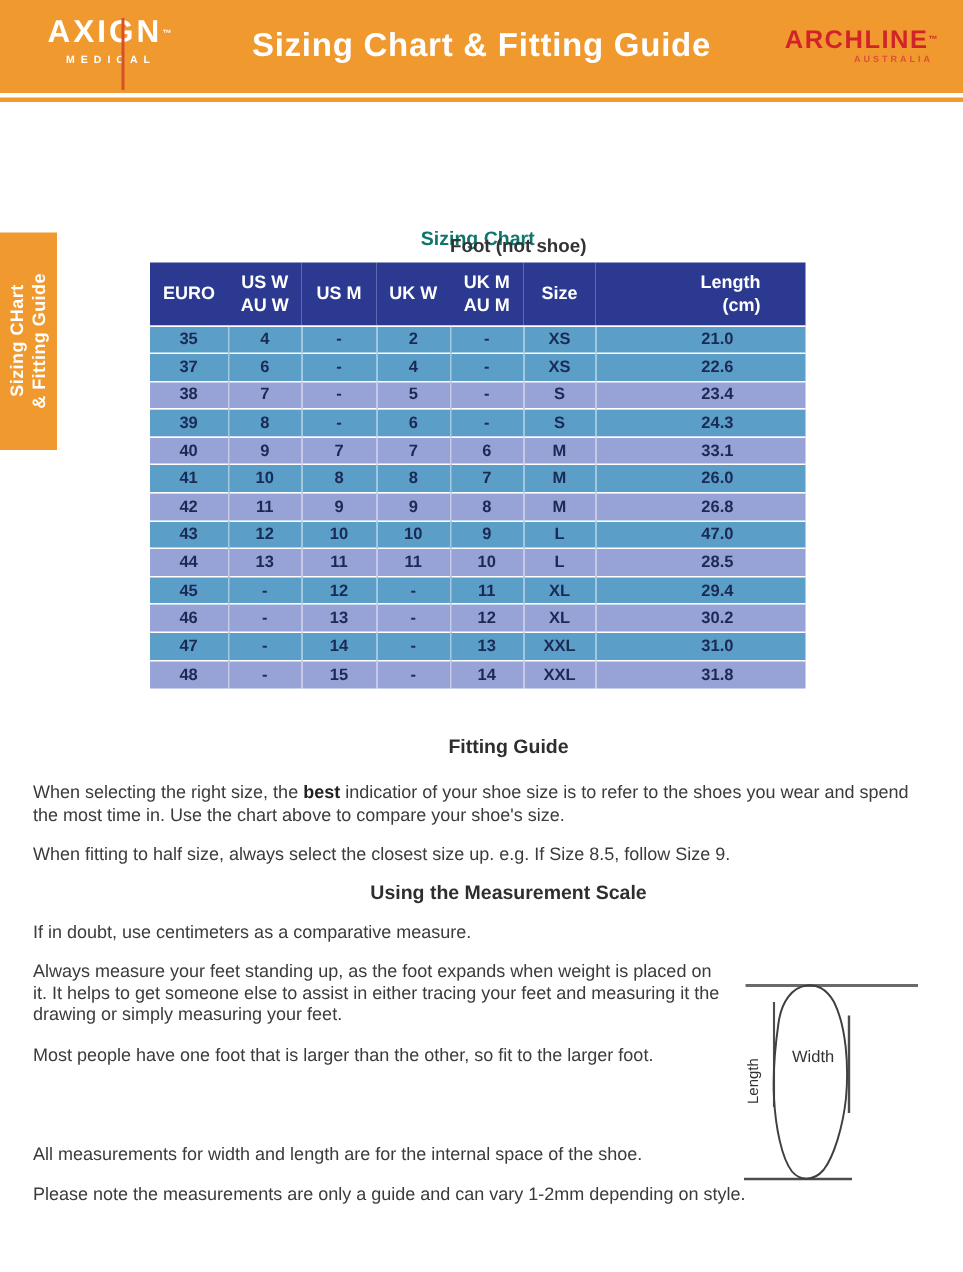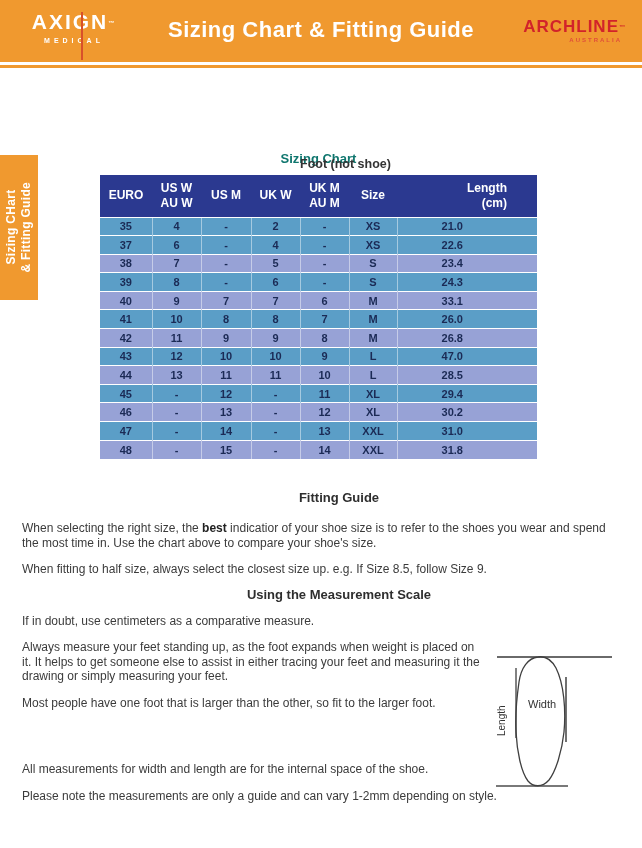--- a/index.html
+++ b/index.html
@@ -57,21 +57,21 @@
   table.sizing th{
     background:var(--navy);color:#fff;font-size:12px;font-weight:700;
     height:42px;vertical-align:middle;text-align:center;line-height:15px;padding:0;
   }
   table.sizing th.col-6{text-align:right;padding-right:30px;}
   table.sizing td{
     font-size:11px;font-weight:700;color:var(--cell-text);
     height:18.6px;text-align:center;vertical-align:middle;padding:0;
     border-top:1px solid #fff;border-right:1px solid rgba(255,255,255,0.45);
   }
-  table.sizing td:last-child{border-right:none;padding-right:30px;}
+  table.sizing td:last-child{border-right:none;text-align:right;padding-right:48px;}
   table.sizing tr.alt-a td{background:var(--row-blue);}
   table.sizing tr.alt-b td{background:var(--row-peri);}
   
   .section-heading{position:absolute;left:0;width:642px;text-align:center;
     font-size:13px;font-weight:700;color:#2e2e2e;margin-left:18px;}
   .para{position:absolute;left:22px;font-size:12px;line-height:14.5px;color:var(--body-text);}
   .para b{font-weight:700;color:#222;}
   
   .foot-diagram{position:absolute;left:492px;top:648px;width:150px;height:150px;}
 </style>

